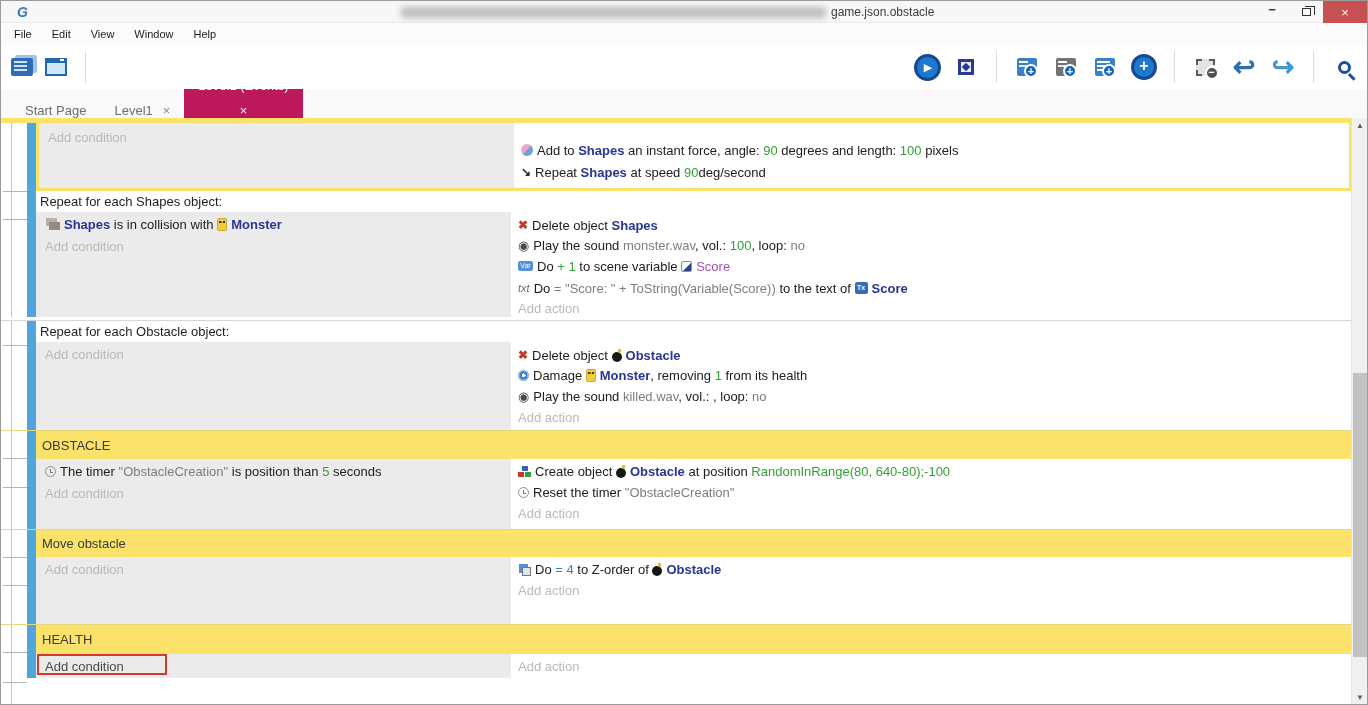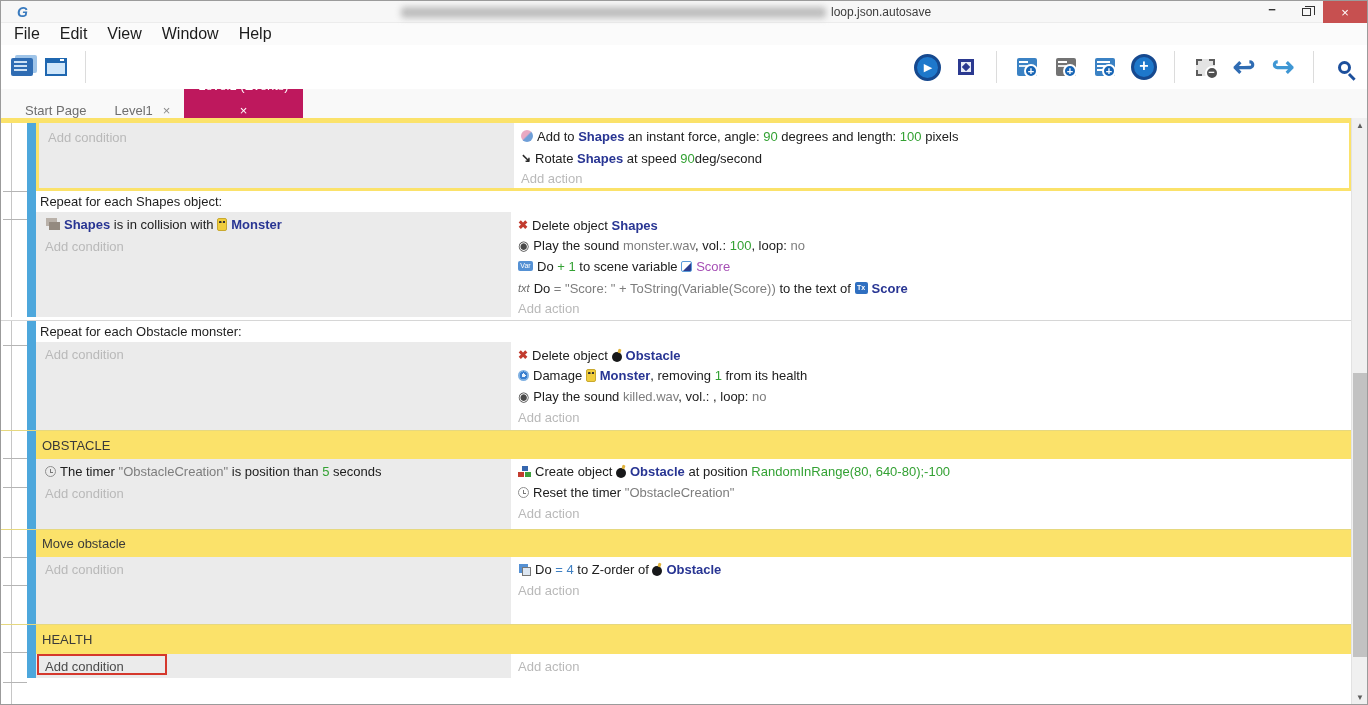--- a/index.html
+++ b/index.html
@@ -13,21 +13,21 @@
   .title-text { position:absolute; left:830px; top:4px; font-size:12px; color:#3c3c3c; }
   .win-controls { position:absolute; right:0; top:0; height:22px; display:flex; align-items:stretch; }
   .win-btn { width:34px; display:flex; align-items:center; justify-content:center; font-size:13px; color:#333; cursor:default;}
   .win-min { font-weight:bold; padding-bottom:6px;}
   .win-restore-glyph { width:9px; height:8px; border:1px solid #333; position:relative; background:#f7f7f7;}
   .win-restore-glyph::before { content:""; position:absolute; left:2px; top:-3px; width:9px; height:8px; border:1px solid #333; border-bottom:none; border-left:none;}
   .win-close { width:44px; background:#c75050; color:#fff; font-size:13px; }
 
   
   .menubar { height:22px; background:#fbfbfb; display:flex; align-items:center; padding-left:3px; }
-  .menu-item { padding:0 10px; font-size:16px; color:#1c1c1c; height:100%; display:flex; align-items:center;}
+  .menu-item { padding:0 10px; font-size:11px; color:#1c1c1c; height:100%; display:flex; align-items:center;}
 
   
   .toolbar { height:44px; background:#ffffff; position:relative; display:flex; align-items:center; }
   .tb-left { display:flex; align-items:center; gap:12px; padding-left:10px; height:100%;}
   .tb-sep { width:1px; height:32px; background:#dcdcdc; margin:0 6px;}
   .tb-right { position:absolute; right:8px; top:0; height:100%; display:flex; align-items:center; gap:9px;}
   .tb-btn { display:flex; align-items:center; justify-content:center; position:relative; width:30px; height:32px;}
   .lt1 { width:22px; height:18px; background:#2f6cb3; border-radius:2px; position:relative; box-shadow:4px -3px 0 0 #9fc4e8;}
   .lt1::before { content:""; position:absolute; left:3px; top:3px; width:13px; height:2px; background:#cfe2f5; box-shadow:0 4px 0 #cfe2f5, 0 8px 0 #cfe2f5;}
   .lt2 { width:22px; height:18px; background:#cfe6fa; border:2px solid #1f67b0; position:relative;}
@@ -127,21 +127,21 @@
   .vs-thumb { position:absolute; left:1px; top:255px; width:14px; height:284px; background:#c2c2c2;}
 </style>
 </head>
 <body>
 
 <div class="app">
 
   <div class="titlebar">
     <span class="app-logo">G</span>
     <div class="title-blur"></div>
-    <span class="title-text">loop.json.autosave</span>
+    <span class="title-text">game.json.obstacle</span>
     <div class="win-controls">
       <div class="win-btn win-min">−</div>
       <div class="win-btn">
           <span class="win-restore-glyph"></span>
         </div>
       <div class="win-btn win-close">×</div>
     </div>
   </div>
 
   <div class="menubar">
@@ -232,23 +232,23 @@
     <div class="sheet">
 
       <div class="block ev1" style="height:73px">
         <div class="gutter"></div>
         <div class="handle"></div>
         <div class="evbody">
           <div class="ev-cols">
             <div class="cond-col" style="padding-top:4px">
               <div class="row"><span class="seg-ph">Add condition</span></div>
             </div>
-            <div class="act-col" style="padding-top:3px">
+            <div class="act-col" style="padding-top:17px">
               <div class="row"><span class="icn icn-force"></span><span class="seg-t">Add to </span><span class="seg-o">Shapes</span><span class="seg-t"> an instant force, angle: </span><span class="seg-g">90</span><span class="seg-t"> degrees and length: </span><span class="seg-g">100</span><span class="seg-t"> pixels</span></div>
-              <div class="row"><span class="icn icn-rotate"></span><span class="seg-t">Rotate </span><span class="seg-o">Shapes</span><span class="seg-t"> at speed </span><span class="seg-g">90</span><span class="seg-t">deg/second</span></div>
+              <div class="row"><span class="icn icn-rotate"></span><span class="seg-t">Repeat </span><span class="seg-o">Shapes</span><span class="seg-t"> at speed </span><span class="seg-g">90</span><span class="seg-t">deg/second</span></div>
               <div class="row"><span class="seg-ph">Add action</span></div>
             </div>
           </div>
         </div>
       </div>
 
 
       <div class="block" style="height:126px">
         <div class="gutter"></div>
         <div class="handle"></div>
@@ -269,21 +269,21 @@
           </div>
         </div>
       </div>
 
       <div class="gap"></div>
 
       <div class="block ev-sep" style="height:110px">
         <div class="gutter"></div>
         <div class="handle"></div>
         <div class="evbody">
-          <div class="ev-header">Repeat for each Obstacle monster:</div>
+          <div class="ev-header">Repeat for each Obstacle object:</div>
           <div class="ev-cols">
             <div class="cond-col">
               <div class="row"><span class="seg-ph">Add condition</span></div>
             </div>
             <div class="act-col">
               <div class="row"><span class="icn icn-delete"></span><span class="seg-t">Delete object </span><span class="icn icn-bomb"></span><span class="seg-o">Obstacle</span></div>
               <div class="row"><span class="icn icn-damage"></span><span class="seg-t">Damage </span><span class="icn icn-monster"></span><span class="seg-o">Monster</span><span class="seg-t">, removing </span><span class="seg-g">1</span><span class="seg-t"> from its health</span></div>
               <div class="row"><span class="icn icn-sound"></span><span class="seg-t">Play the sound </span><span class="seg-y">killed.wav</span><span class="seg-t">, vol.: , loop: </span><span class="seg-y">no</span></div>
               <div class="row"><span class="seg-ph">Add action</span></div>
             </div>

